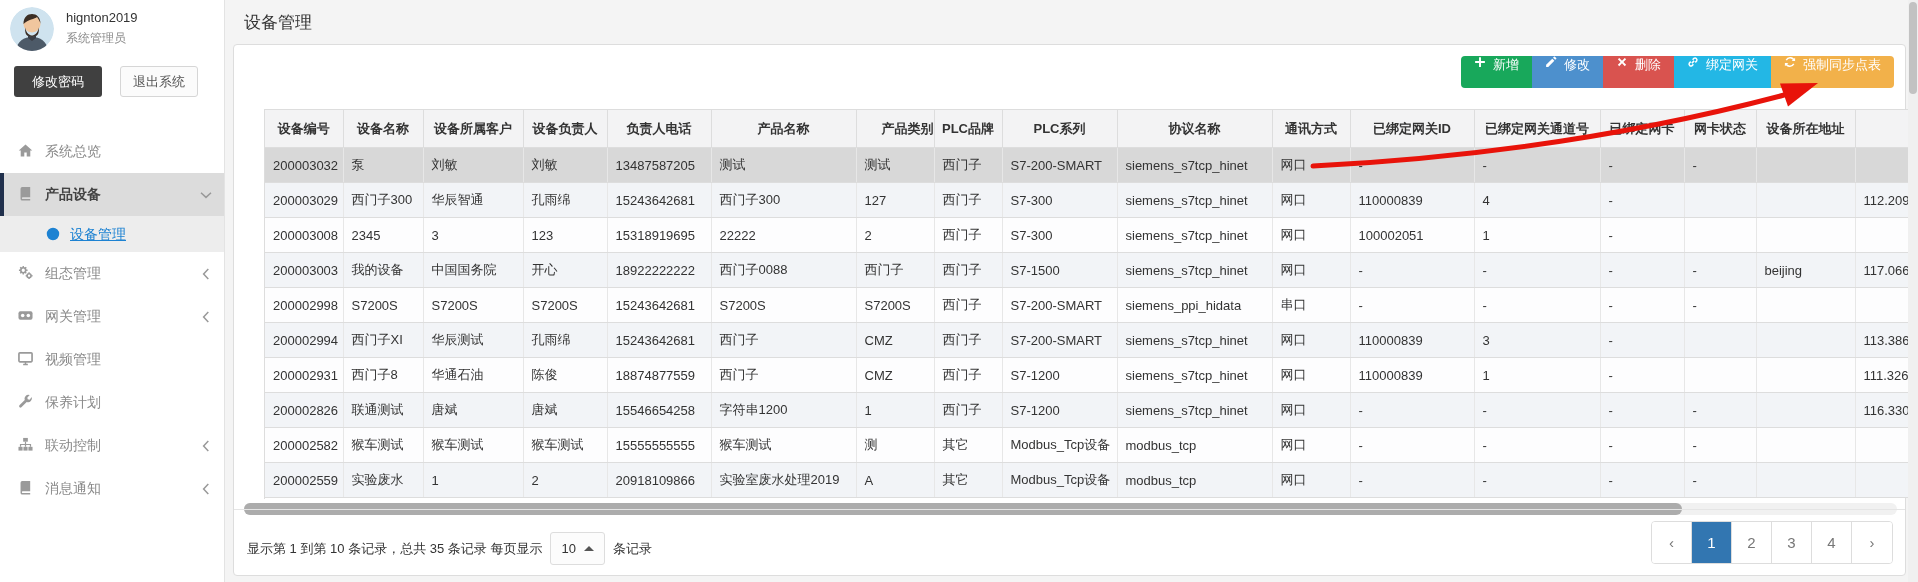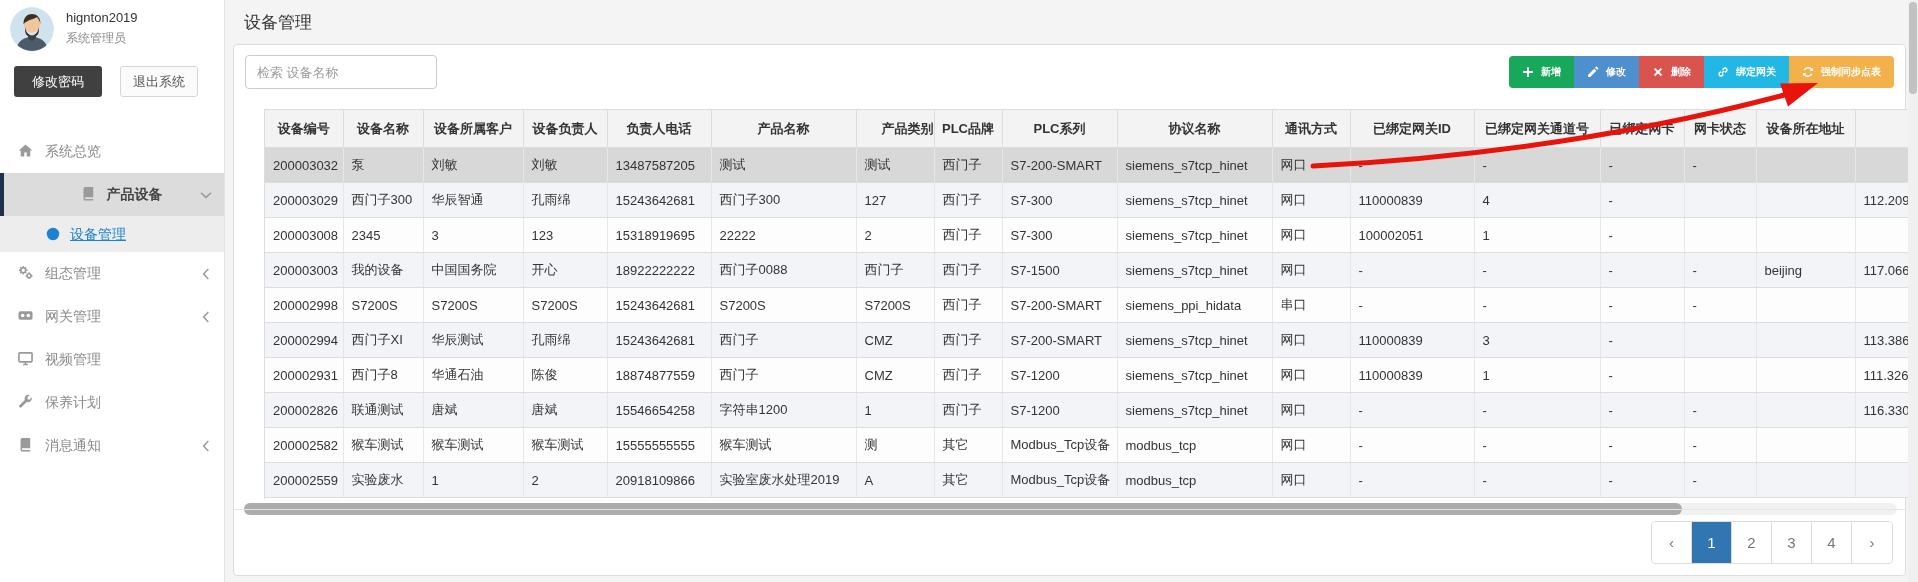--- a/index.html
+++ b/index.html
@@ -12,37 +12,37 @@
   .avatar { position:absolute; left:10px; top:7px; width:44px; height:44px; border-radius:50%; overflow:hidden; }
   .uname { position:absolute; left:66px; top:10px; font-size:13px; font-weight:normal; color:#333; }
   .urole { position:absolute; left:66px; top:30px; font-size:12px; color:#8a8a8a; }
   .ubtn { position:absolute; top:66px; height:31px; font-size:13px; border-radius:3px; border:1px solid transparent; cursor:pointer; }
   .btn-pwd { left:14px; width:88px; color:#fff; }
   .btn-logout { left:120px; width:78px; background:#fbfbfb; border-color:#d6d6d6; color:#555; }
   .menu { position:absolute; left:0; top:130px; width:100%; list-style:none; }
   .mitem { position:relative; height:43px; line-height:43px; padding-left:18px; font-size:14px; color:#8a8a8a; cursor:pointer; white-space:nowrap; }
   .mitem .micon { display:inline-block; width:17px; height:15px; vertical-align:-2px; margin-right:10px; }
   .mitem .micon svg { width:15px; height:15px; fill:#9a9a9a; stroke:#9a9a9a; }
-  .mitem.active { background:#dcdcdc; color:#444; font-weight:bold; border-left:4px solid #20304c; padding-left:14px;text-align:center; }
+  .mitem.active { background:#dcdcdc; color:#444; font-weight:bold; border-left:4px solid #20304c; padding-left:14px; }
   .chev { position:absolute; right:14px; top:0; color:#9a9a9a; font-weight:normal; }
   .chev svg { width:8px; height:12px; fill:none; stroke:#999; stroke-width:1.5; vertical-align:middle; }
   .submenu { list-style:none; background:#ededed; }
   .smitem { position:relative; height:36px; line-height:36px; padding-left:46px; font-size:14px; color:#8a8a8a; cursor:pointer; }
   .smitem .micon { display:inline-block; width:16px; height:14px; vertical-align:-2px; margin-right:8px; }
   .smitem .micon svg { width:14px; height:14px; fill:#9a9a9a; }
   .smitem.active { text-decoration:underline; }
 
   
   .content { position:absolute; left:225px; top:0; right:0; height:582px; }
   .page-title { position:absolute; left:19px; top:11px; font-size:17px; color:#333; }
   .panel { position:absolute; left:8px; top:44px; width:1673px; height:532px; background:#fff; border:1px solid #ddd; border-radius:4px; }
   .search-input { position:absolute; left:11px; top:10px; width:192px; height:34px; border:1px solid #ccc; border-radius:4px; padding:0 11px; font-size:13px; color:#333; font-family:inherit; }
   .search-input::placeholder { color:#9b9b9b; }
   .toolbar { position:absolute; right:11px; top:11px; display:flex; }
-  .tbtn { height:32px; padding:0 13px; border:none; color:#fff; font-size:10px; font-family:inherit; cursor:pointer; display:flex; align-items:center; gap:7px;font-weight:bold; }
+  .tbtn { height:32px; padding:0 13px; border:none; color:#fff; font-size:13px; font-family:inherit; cursor:pointer; display:flex; gap:7px; }
   .tbtn:first-child { border-radius:4px 0 0 4px; }
   .tbtn:last-child { border-radius:0 4px 4px 0; }
   .tbtn svg { width:12px; height:12px; fill:#fff; stroke:#fff; }
 
   .table-wrap { position:absolute; left:10px; top:64px; width:1653px; height:390px; overflow:hidden; border-left:1px solid #ddd;margin-left:20px; }
   table { border-collapse:collapse; table-layout:fixed; font-size:13px; }
   th { height:38px; background:#f3f3f4; border:1px solid #ddd; border-left:none; font-weight:bold; text-align:center; color:#333; overflow:hidden; white-space:nowrap; }
   td { height:35px; border-bottom:1px solid #ddd; border-right:1px solid #e7e7e7; padding:0 8px; white-space:nowrap; overflow:hidden; color:#333; }
   tbody tr:nth-child(odd) { background:#fdfdfe; }
   tbody tr:nth-child(even) { background:#f2f4f7; }
@@ -120,32 +120,40 @@
             <path d="M6.3 1L1.6 6l4.7 5"></path>
           </svg></span></li>
       <li class="mitem"><span class="micon"><svg viewBox="0 0 16 16">
             <rect x="1" y="2" width="14" height="9.5" rx="1" fill="none" stroke-width="1.8"></rect>
             <path d="M5.5 14.5h5M8 11.5v3" fill="none" stroke-width="1.6"></path>
           </svg></span><span>视频管理</span></li>
       <li class="mitem"><span class="micon"><svg viewBox="0 0 16 16">
             <path stroke="none" d="M14.6 3.2a4.1 4.1 0 01-5.3 5.3L3.6 14.2a1.5 1.5 0 01-2.1-2.1L7.2 6.4a4.1 4.1 0 015.3-5.3L10 3.6l.3 2.1 2.1.3z"></path>
           </svg></span><span>保养计划</span></li>
       <li class="mitem"><span class="micon"><svg viewBox="0 0 16 16">
+            <rect x="5.5" y="1" width="5" height="4" stroke="none"></rect>
+            <rect x="0.5" y="10.5" width="4.4" height="4" stroke="none"></rect>
+            <rect x="5.8" y="10.5" width="4.4" height="4" stroke="none"></rect>
+            <rect x="11.1" y="10.5" width="4.4" height="4" stroke="none"></rect>
+            <path d="M8 5v3M2.7 10.5V8h10.6v2.5M8 8v2.5" fill="none" stroke-width="1.3"></path>
+          </svg></span><span>联动控制</span><span class="chev"><svg viewBox="0 0 8 12">
+            <path d="M6.3 1L1.6 6l4.7 5"></path>
+          </svg></span></li>
+      <li class="mitem"><span class="micon"><svg viewBox="0 0 16 16">
             <path stroke="none" d="M4.5 1h8.5v11H4.5A1.8 1.8 0 002.7 13.8 1.8 1.8 0 004.5 15.5H13v-1.6H4.6a.7.7 0 010-1.3H13 4.5zM2.7 2.8A1.8 1.8 0 014.5 1v11a1.8 1.8 0 00-1.8 1.8z"></path>
           </svg></span><span>消息通知</span><span class="chev"><svg viewBox="0 0 8 12">
             <path d="M6.3 1L1.6 6l4.7 5"></path>
           </svg></span></li>
     </ul>
 </aside>
 
 <main class="content">
   <div class="page-title">设备管理</div>
 
   <section class="panel">
-    <input class="search-input" type="text" placeholder="检索 设备名称" style="">
     <div class="toolbar" id="toolbar">
         <button class="tbtn" style="background: rgb(24, 168, 91);">
           <span style="display:flex">
             <svg viewBox="0 0 16 16">
               <path stroke="none" d="M6.7 1.5h2.6v5.2h5.2v2.6H9.3v5.2H6.7V9.3H1.5V6.7h5.2z"></path>
             </svg>
           </span>
           <span>新增</span>
         </button>
         <button class="tbtn" style="background: rgb(77, 144, 205);">
@@ -399,20 +407,28 @@
             </tr>
           </tbody>
         </table>
     </div>
 
     <div class="hscroll">
       <div class="thumb"></div>
     </div>
 
     <div class="panel-footer">
+      <div class="summary">
+        <span>显示第 1 到第 10 条记录，总共 35 条记录 每页显示</span>
+        <span class="pagesize-btn">
+          <span>10</span>
+          <span class="caret-up"></span>
+        </span>
+        <span>条记录</span>
+      </div>
       <ul class="pagination" id="pagination">
           <li>‹</li>
           <li class="active" style="background: rgb(50, 118, 177);">1</li>
           <li>2</li>
           <li>3</li>
           <li>4</li>
           <li>›</li>
         </ul>
     </div>
   </section>

